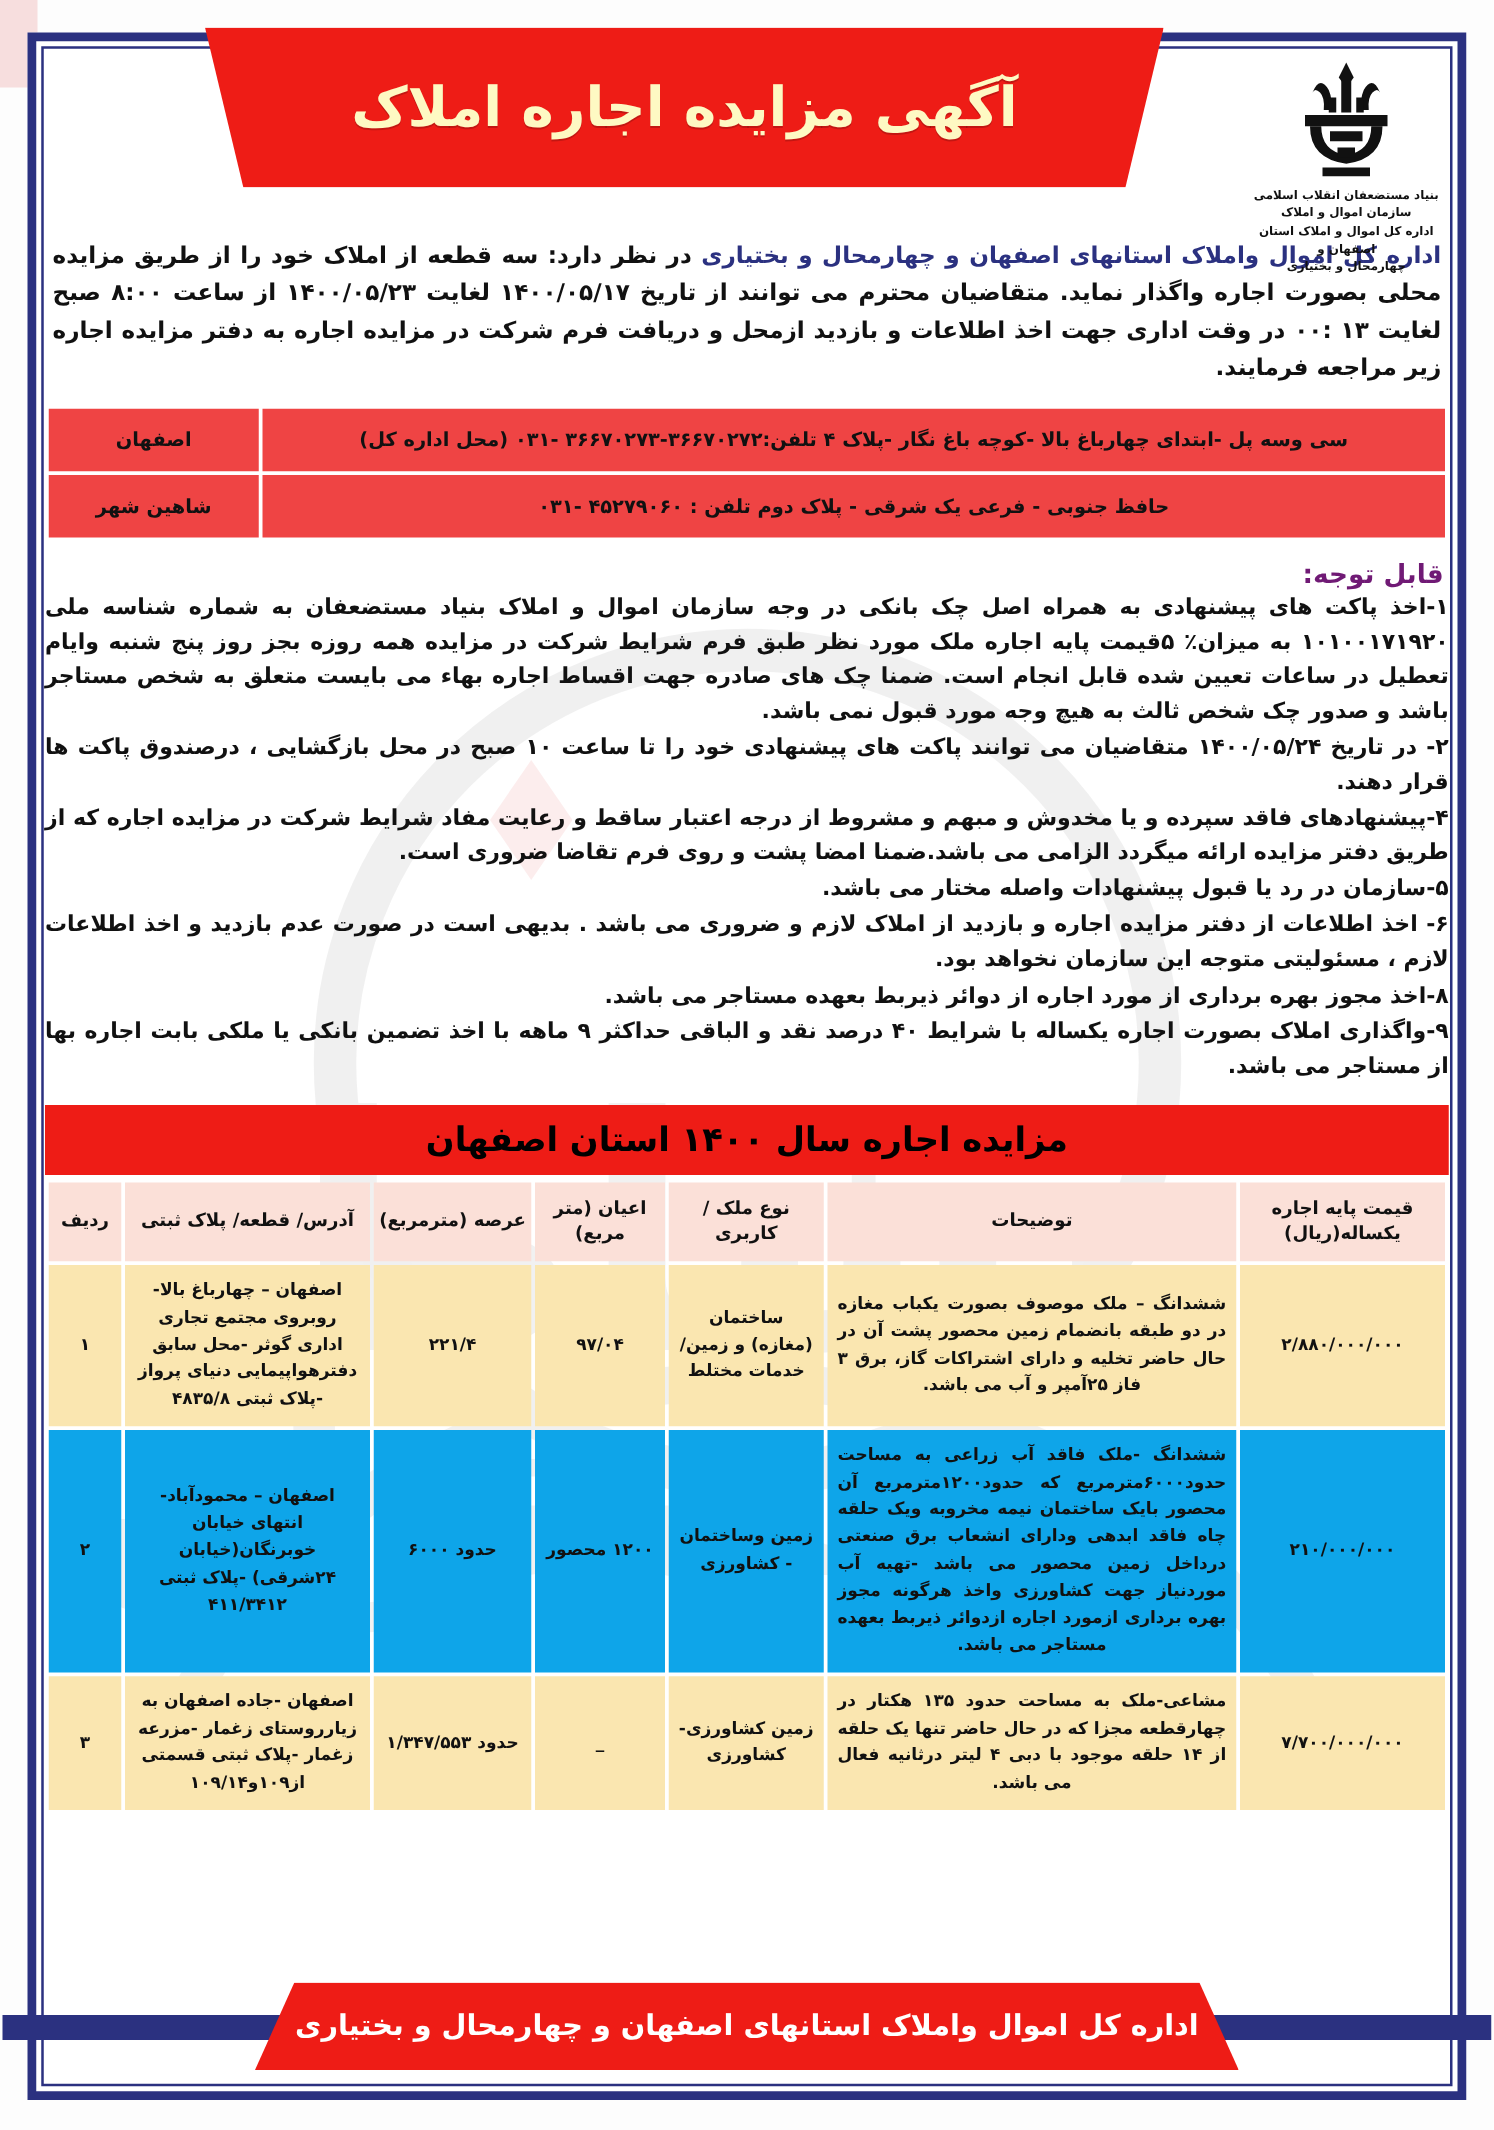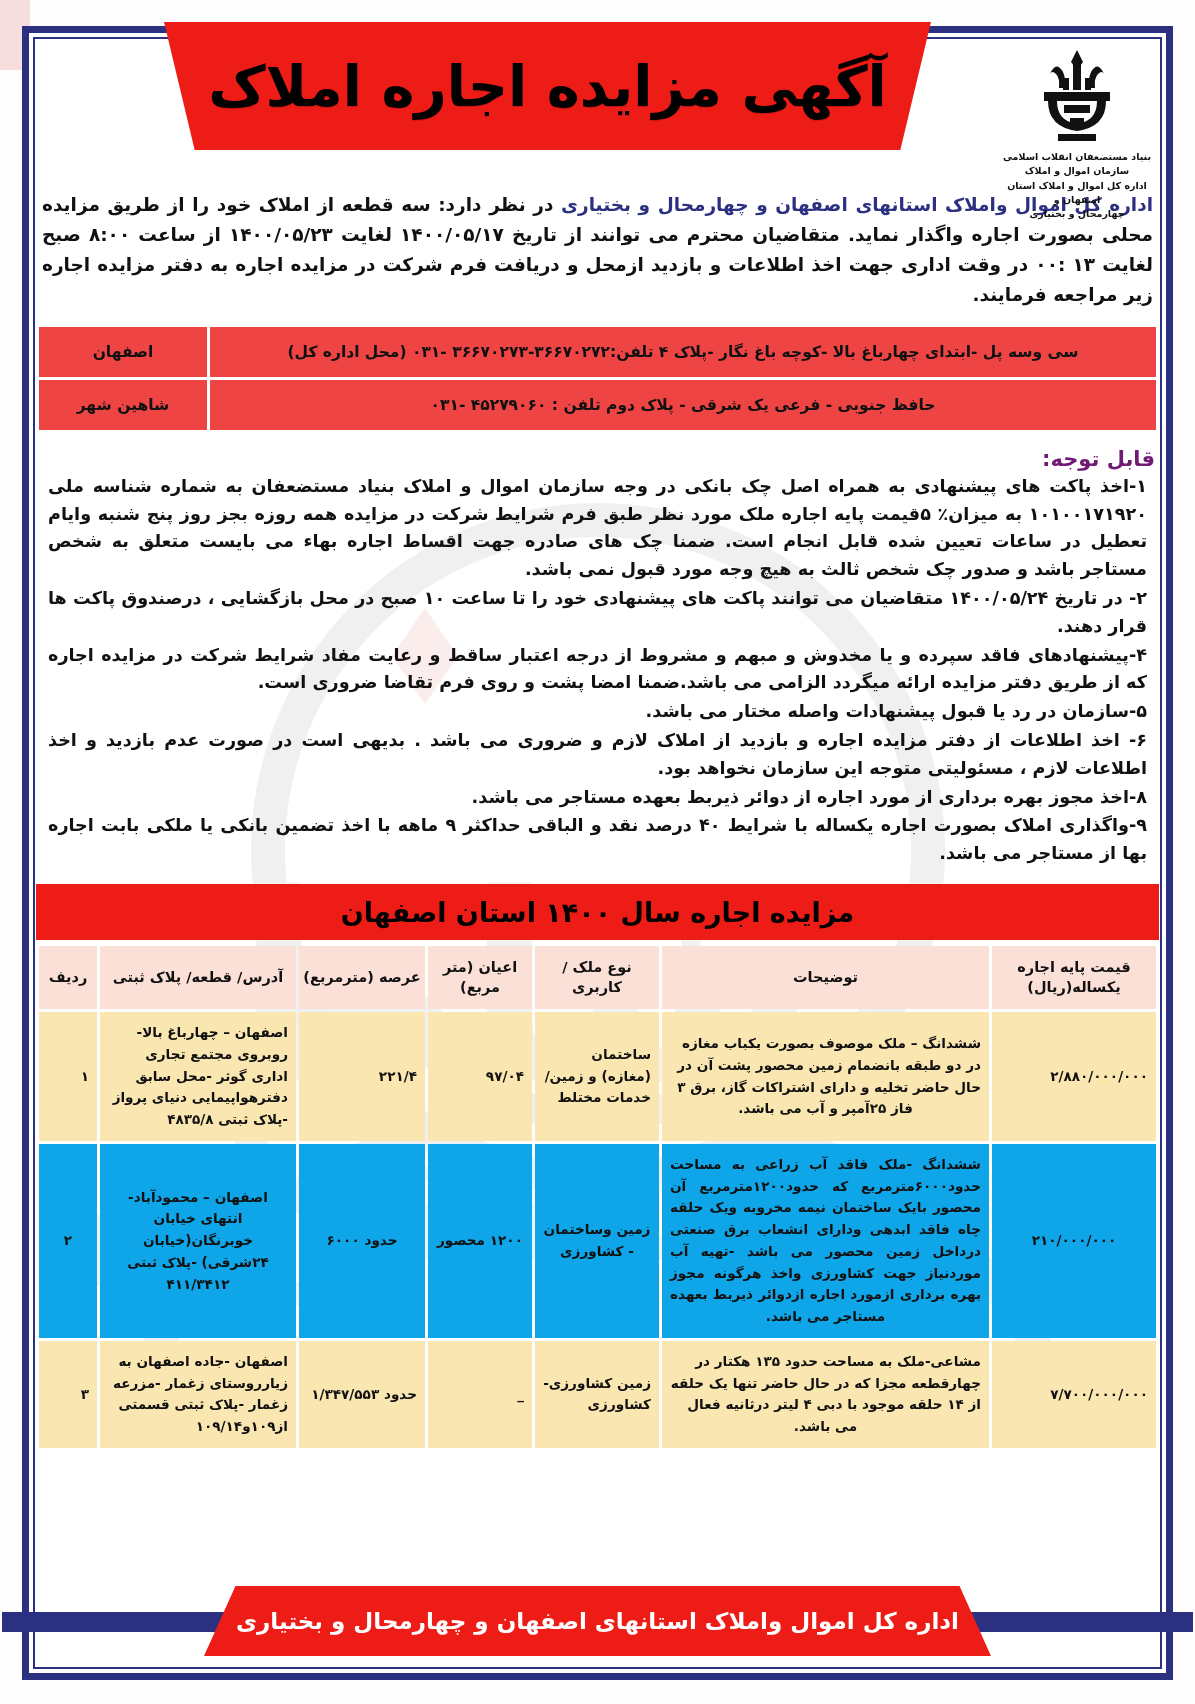--- a/index.html
+++ b/index.html
@@ -69,22 +69,22 @@
     left: 128px;
     top: -16px;
     height: 128px;
     background: #ee1c16;
     clip-path: polygon(0 0, 100% 0, 96% 100%, 4% 100%);
     display: flex;
     align-items: center;
     justify-content: center;
   }
   .title-banner .t {
-    color: #000000;
-    font-size: 56px;
+    color: #fef9c3;
+    font-size: 44px;
     font-weight: bold;
     letter-spacing: -1px;
     text-shadow: 0 1px 0 rgba(0,0,0,.18);
   }
   .logo-wrap {
     position: absolute;
     right: 2px;
     top: 10px;
     width: 160px;
     text-align: center;
@@ -140,21 +140,21 @@
     margin: 2px 0 0 0;
     padding: 0;
     list-style: none;
   }
   .notes li {
     font-size: 17.6px;
     line-height: 1.58;
     text-align: justify;
     color: #111;
     font-weight: bold;
-    padding: 0 12px;
+    padding: 0 0;
     margin-bottom: 1px;
   }
 
   
   .auction-banner {
     margin-top: 16px;
     height: 56px;
     background: #ee1c16;
     display: flex;
     align-items: center;
@@ -186,21 +186,21 @@
   }
   table.props td {
     font-size: 13.6px;
     color: #111;
     font-weight: bold;
     line-height: 1.6;
     padding: 10px 8px;
     vertical-align: middle;
     text-align: center;
   }
-  table.props tr.odd td { background: #fae6b0; text-align: right; }
+  table.props tr.odd td { background: #fae6b0; }
   table.props tr.even td { background: #0ea5e9; margin-left: 36px; }
   table.props td.desc { text-align: justify; text-align-last: center; }
   table.props td.addr { text-align: center; }
 
   col.c-row    { width: 58px;  }
   col.c-addr   { width: 196px; }
   col.c-arse   { width: 126px; }
   col.c-ayan   { width: 104px; }
   col.c-type   { width: 124px; }
   col.c-desc   { width: auto;  }

